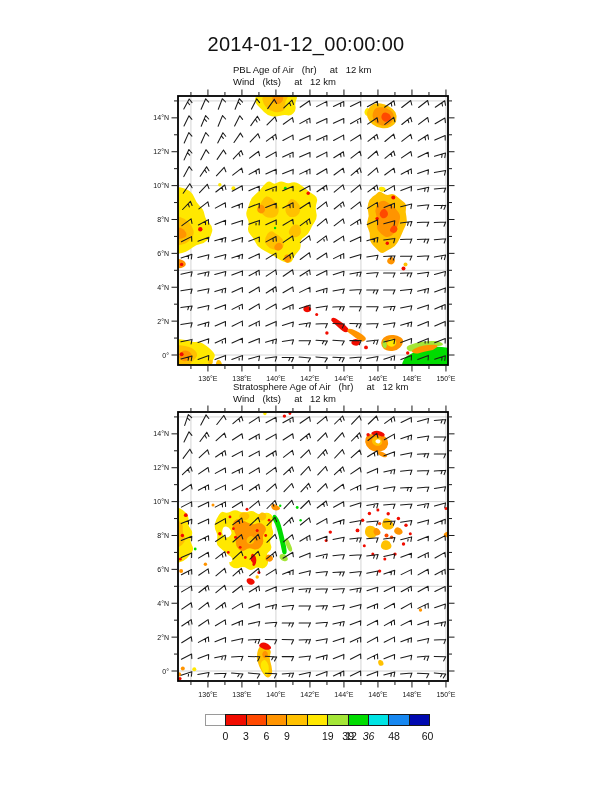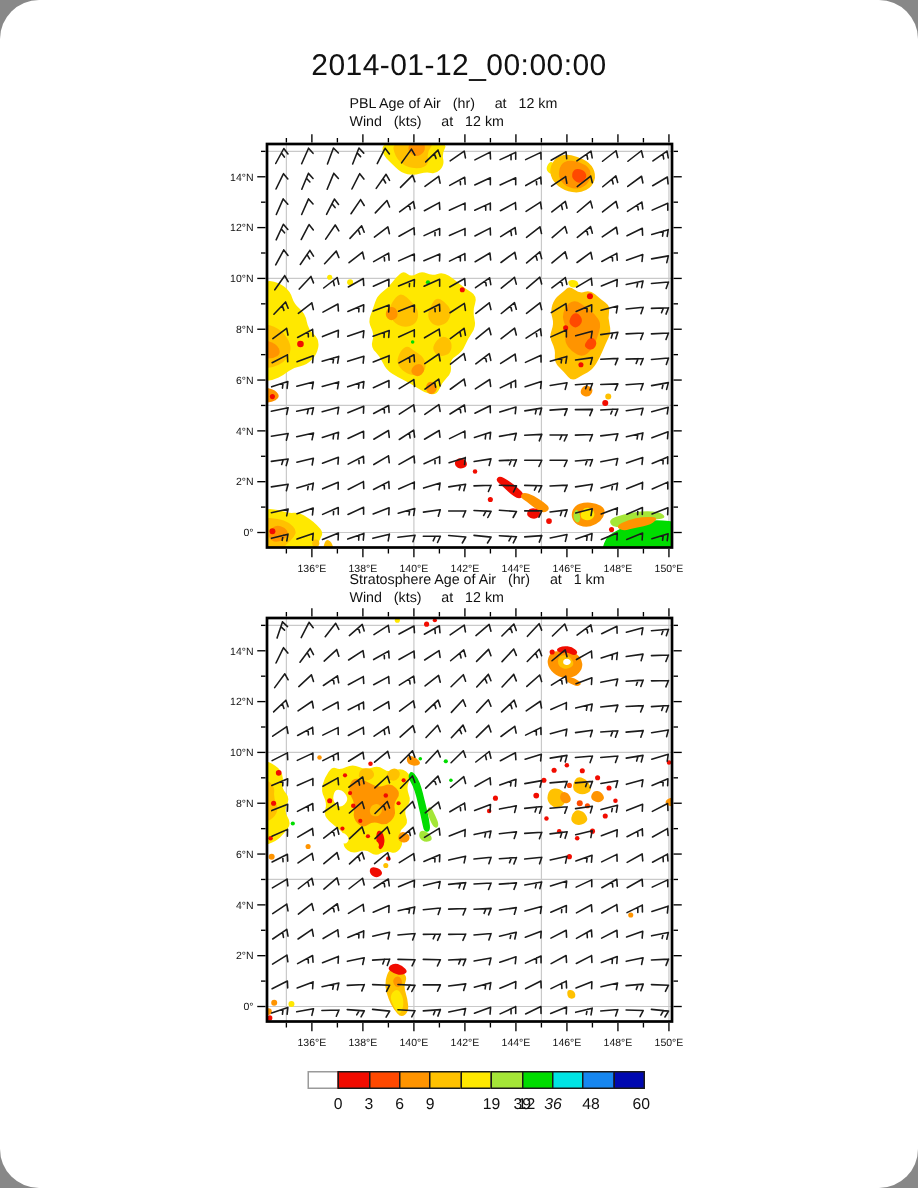--- a/index.html
+++ b/index.html
@@ -1,17 +1,17 @@
 <!DOCTYPE html>
 <html><head>
 <meta charset="utf-8">
 <style>
   html,body{margin:0;padding:0;background:#888;}
   .page{position:relative;width:612px;height:792px;background:#ffffff;margin:0 auto;
-        font-family:"Liberation Sans","DejaVu Sans",sans-serif;overflow:hidden;border-radius:26px;}
+        font-family:"Liberation Sans","DejaVu Sans",sans-serif;overflow:hidden;}
   .title{position:absolute;top:33px;left:0;width:612px;text-align:center;
          font-size:20px;color:#111;letter-spacing:0.3px;}
   .sub{position:absolute;left:185px;font-size:9.5px;color:#111;white-space:pre;line-height:11px;padding-left:48px;}
   .s0a{top:64px}.s0b{top:76px}.s1a{top:381px}.s1b{top:393px}
   svg.panel{position:absolute;left:146px;overflow:visible;}
   #panel-0{top:88px}
   #panel-1{top:404px}
   #colorbar{position:absolute;left:205px;top:714px;width:227px;height:32px;}
   .cbrow{display:flex;height:12px;width:225px;}
   .cbcell{flex:1 1 0;height:12px;box-sizing:border-box;}
@@ -440,21 +440,21 @@
         <text x="23" y="235.62657430730476" text-anchor="end" font-size="7" fill="#111">2°N</text>
         <text x="23" y="201.74748110831231" text-anchor="end" font-size="7" fill="#111">4°N</text>
         <text x="23" y="167.8683879093199" text-anchor="end" font-size="7" fill="#111">6°N</text>
         <text x="23" y="133.98929471032744" text-anchor="end" font-size="7" fill="#111">8°N</text>
         <text x="23" y="100.11020151133499" text-anchor="end" font-size="7" fill="#111">10°N</text>
         <text x="23" y="66.23110831234256" text-anchor="end" font-size="7" fill="#111">12°N</text>
         <text x="23" y="32.35201511335011" text-anchor="end" font-size="7" fill="#111">14°N</text>
       </g>
     </svg>
 
-  <div class="sub s1a">Stratosphere Age of Air   (hr)     at   1 km</div>
+  <div class="sub s1a">Stratosphere Age of Air   (hr)     at   12 km</div>
   <div class="sub s1b">Wind   (kts)     at   12 km</div>
   <svg id="panel-1" class="panel" width="312" height="300">
       <defs>
         <clipPath id="cp-panel-1">
           <rect x="32" y="8" width="270" height="269"></rect>
         </clipPath>
       </defs>
       <g clip-path="url(#cp-panel-1)">
         <g stroke="#c9c9c9" stroke-width="0.8">
           <line x1="44.92191435768247" y1="8" x2="44.92191435768247" y2="277"></line>

